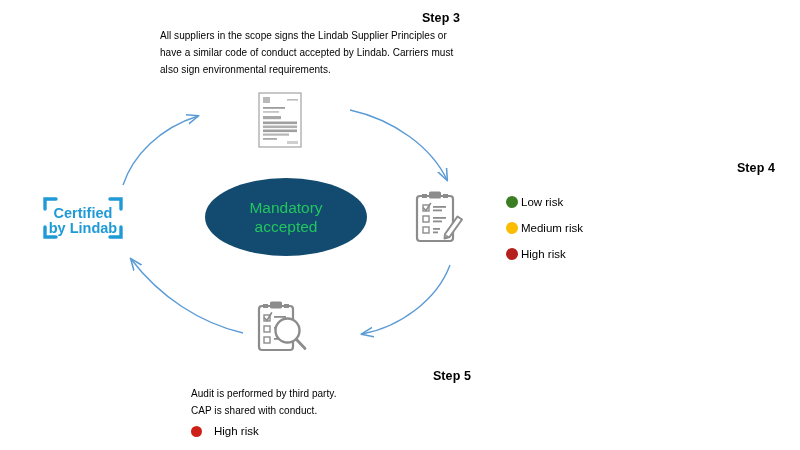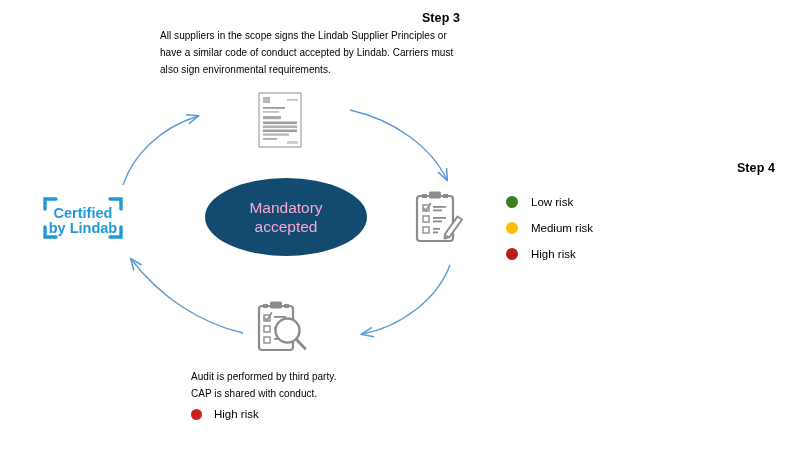--- a/index.html
+++ b/index.html
@@ -60,41 +60,41 @@
     width: 12px;
     height: 12px;
     border-radius: 50%;
     flex: 0 0 auto;
   }
   .risk-label {
     font-size: 11.5px;
     line-height: 14px;
   }
   #step4-block .risk-row { padding-left: 6px; }
-  #step4-block .risk-label { margin-left: 13px; }
+  #step4-block .risk-label { margin-left: 3px; }
   #step5-block .risk-list { margin-top: 3px; }
   #step5-block .risk-row { padding-left: 0px; height: 18px; margin-bottom: 0; }
   #step5-block .risk-dot { width: 11px; height: 11px; }
   #step5-block .risk-label { margin-left: 12px; }
 
   
   #center-ellipse {
     position: absolute;
     left: 205px;
     top: 178px;
     width: 162px;
     height: 78px;
     border-radius: 50%;
     display: flex;
     flex-direction: column;
     align-items: center;
     justify-content: center;
   }
   #center-ellipse .ell-line {
-    color: #f9a8d4;
+    color: #22c55e;
     font-size: 15.5px;
     line-height: 19px;
     text-align: center;
   }
 
   
   #certified-badge {
     position: absolute;
     left: 31px;
     top: 192px;
@@ -149,20 +149,21 @@
         <span class="risk-label">Medium risk</span>
       </div>
       <div class="risk-row">
         <span class="risk-dot" style="background: rgb(181, 32, 28);"></span>
         <span class="risk-label">High risk</span>
       </div>
     </div>
   </div>
 
   <div class="step-block" id="step5-block">
+    <div class="step-title">Step 5</div>
     <div class="step-body">Audit is performed by third party.</div>
     <div class="step-body">CAP is shared with conduct.</div>
     <div class="risk-list">
       <div class="risk-row">
         <span class="risk-dot" style="background: rgb(204, 32, 24);"></span>
         <span class="risk-label">High risk</span>
       </div>
     </div>
   </div>
 

